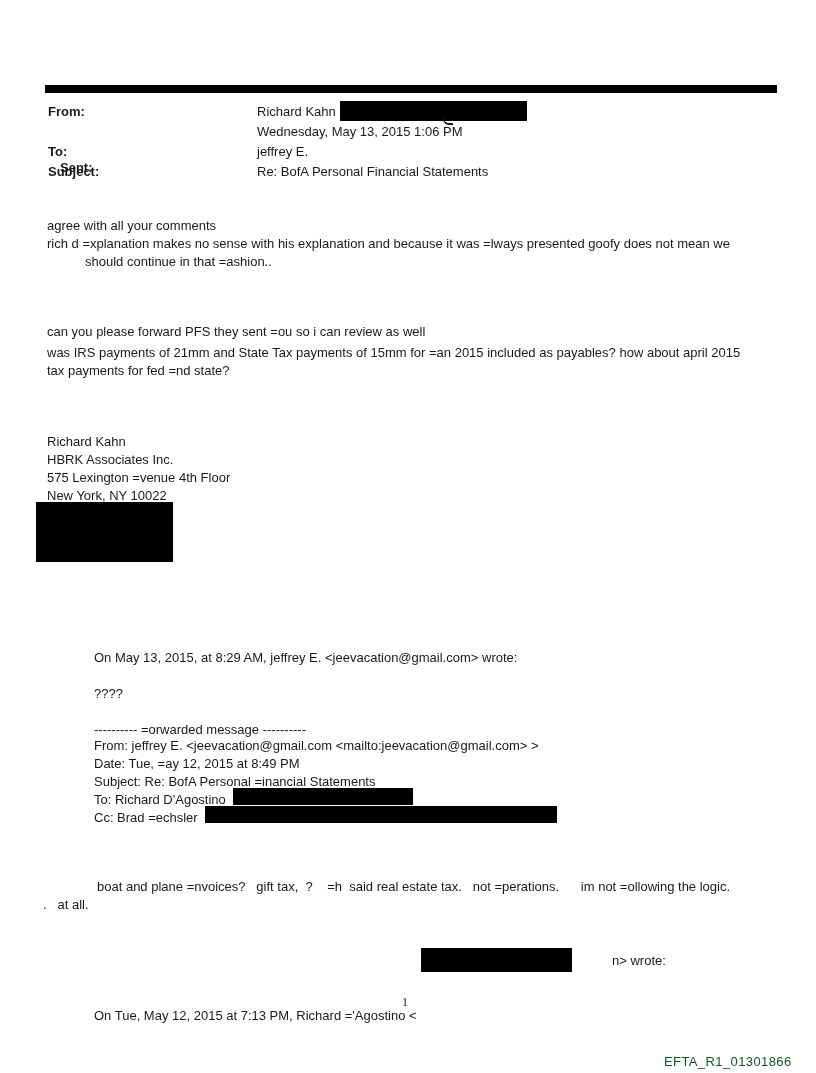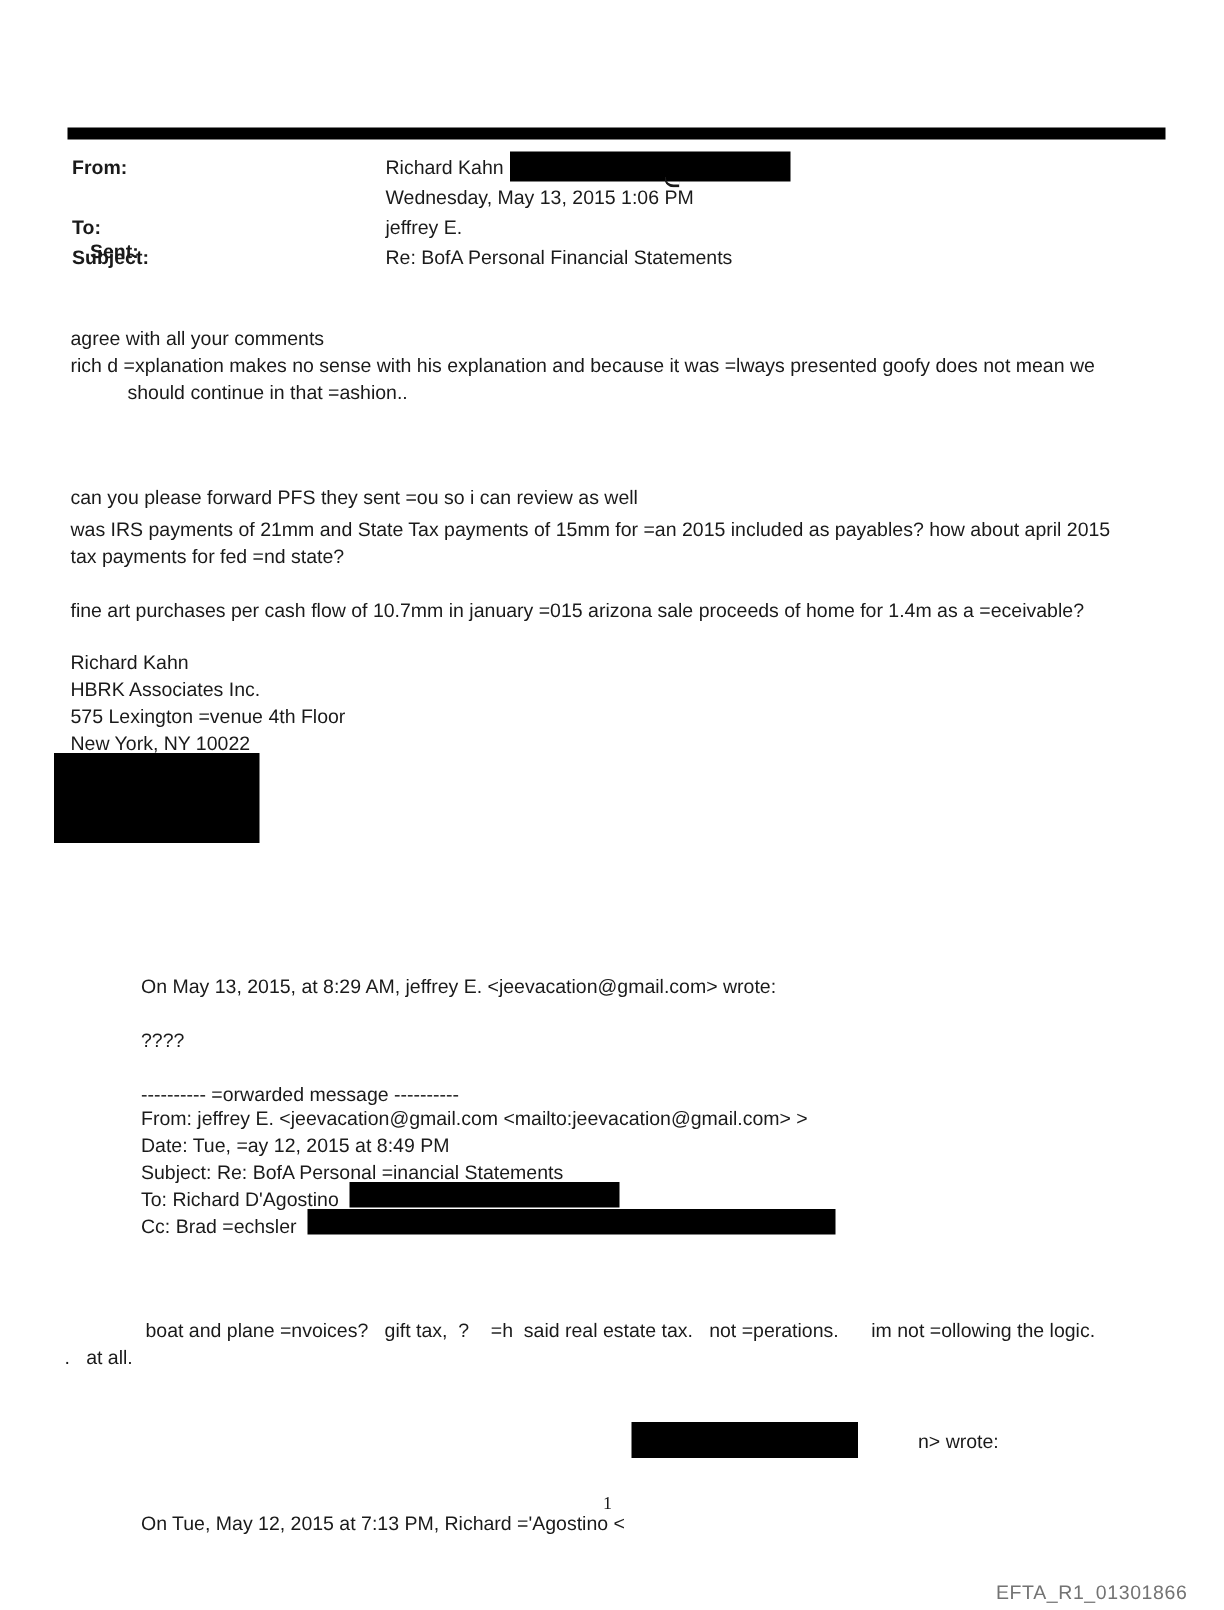--- a/index.html
+++ b/index.html
@@ -30,21 +30,21 @@
   }
   .pagenum {
     position: absolute;
     font-family: "Liberation Serif", "DejaVu Serif", serif;
     font-size: 12px;
   }
   .bates {
     position: absolute;
     font-size: 13px;
     letter-spacing: 0.4px;
-    color: #737373;
+    color: #14532d;
   }
 </style>
 </head>
 <body>
 
 <div class="page">
 
   <div class="rule" style="left:45px; top:85px; width:732px; height:8px;"></div>
 
   <div class="t hl" style="left:48px; top:104px;">From:</div>
@@ -62,21 +62,20 @@
   <div class="t" style="left:257px; top:164px;">Re: BofA Personal Financial Statements</div>
 
   <div class="t" style="left:47px; top:218px;">agree with all your comments</div>
   <div class="t" style="left:47px; top:236px;">rich d =xplanation makes no sense with his explanation and because it was =lways presented goofy does not mean we</div>
   <div class="t" style="left:47px; top:254px;margin-left:38px;">should continue in that =ashion..</div>
 
   <div class="t" style="left:47px; top:324px;">can you please forward PFS they sent =ou so i can review as well</div>
 
   <div class="t" style="left:47px; top:345px;">was IRS payments of 21mm and State Tax payments of 15mm for =an 2015 included as payables? how about april 2015</div>
   <div class="t" style="left:47px; top:363px;">tax payments for fed =nd state?</div>
-  <div class="t" style="left:47px; top:399px;">fine art purchases per cash flow of 10.7mm in january =015 arizona sale proceeds of home for 1.4m as a =eceivable?</div>
 
   <div class="t" style="left:47px; top:434px;">Richard Kahn</div>
   <div class="t" style="left:47px; top:452px;">HBRK Associates Inc.</div>
   <div class="t" style="left:47px; top:470px;">575 Lexington =venue 4th Floor</div>
   <div class="t" style="left:47px; top:488px;">New York, NY 10022</div>
   <div class="redaction" style="left:36px; top:502px; width:137px; height:60px;"></div>
 
   <div class="t" style="left:94px; top:650px;">On May 13, 2015, at 8:29 AM, jeffrey E. &lt;jeevacation@gmail.com&gt; wrote:</div>
   <div class="t" style="left:94px; top:686px;">????</div>
 

